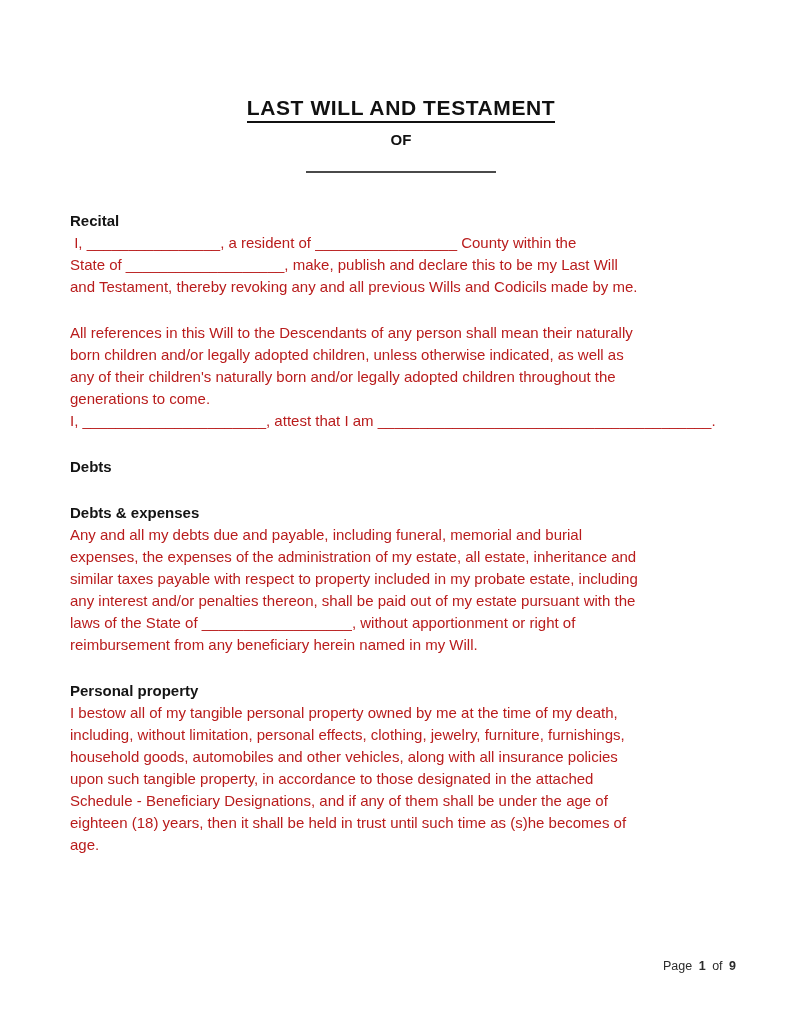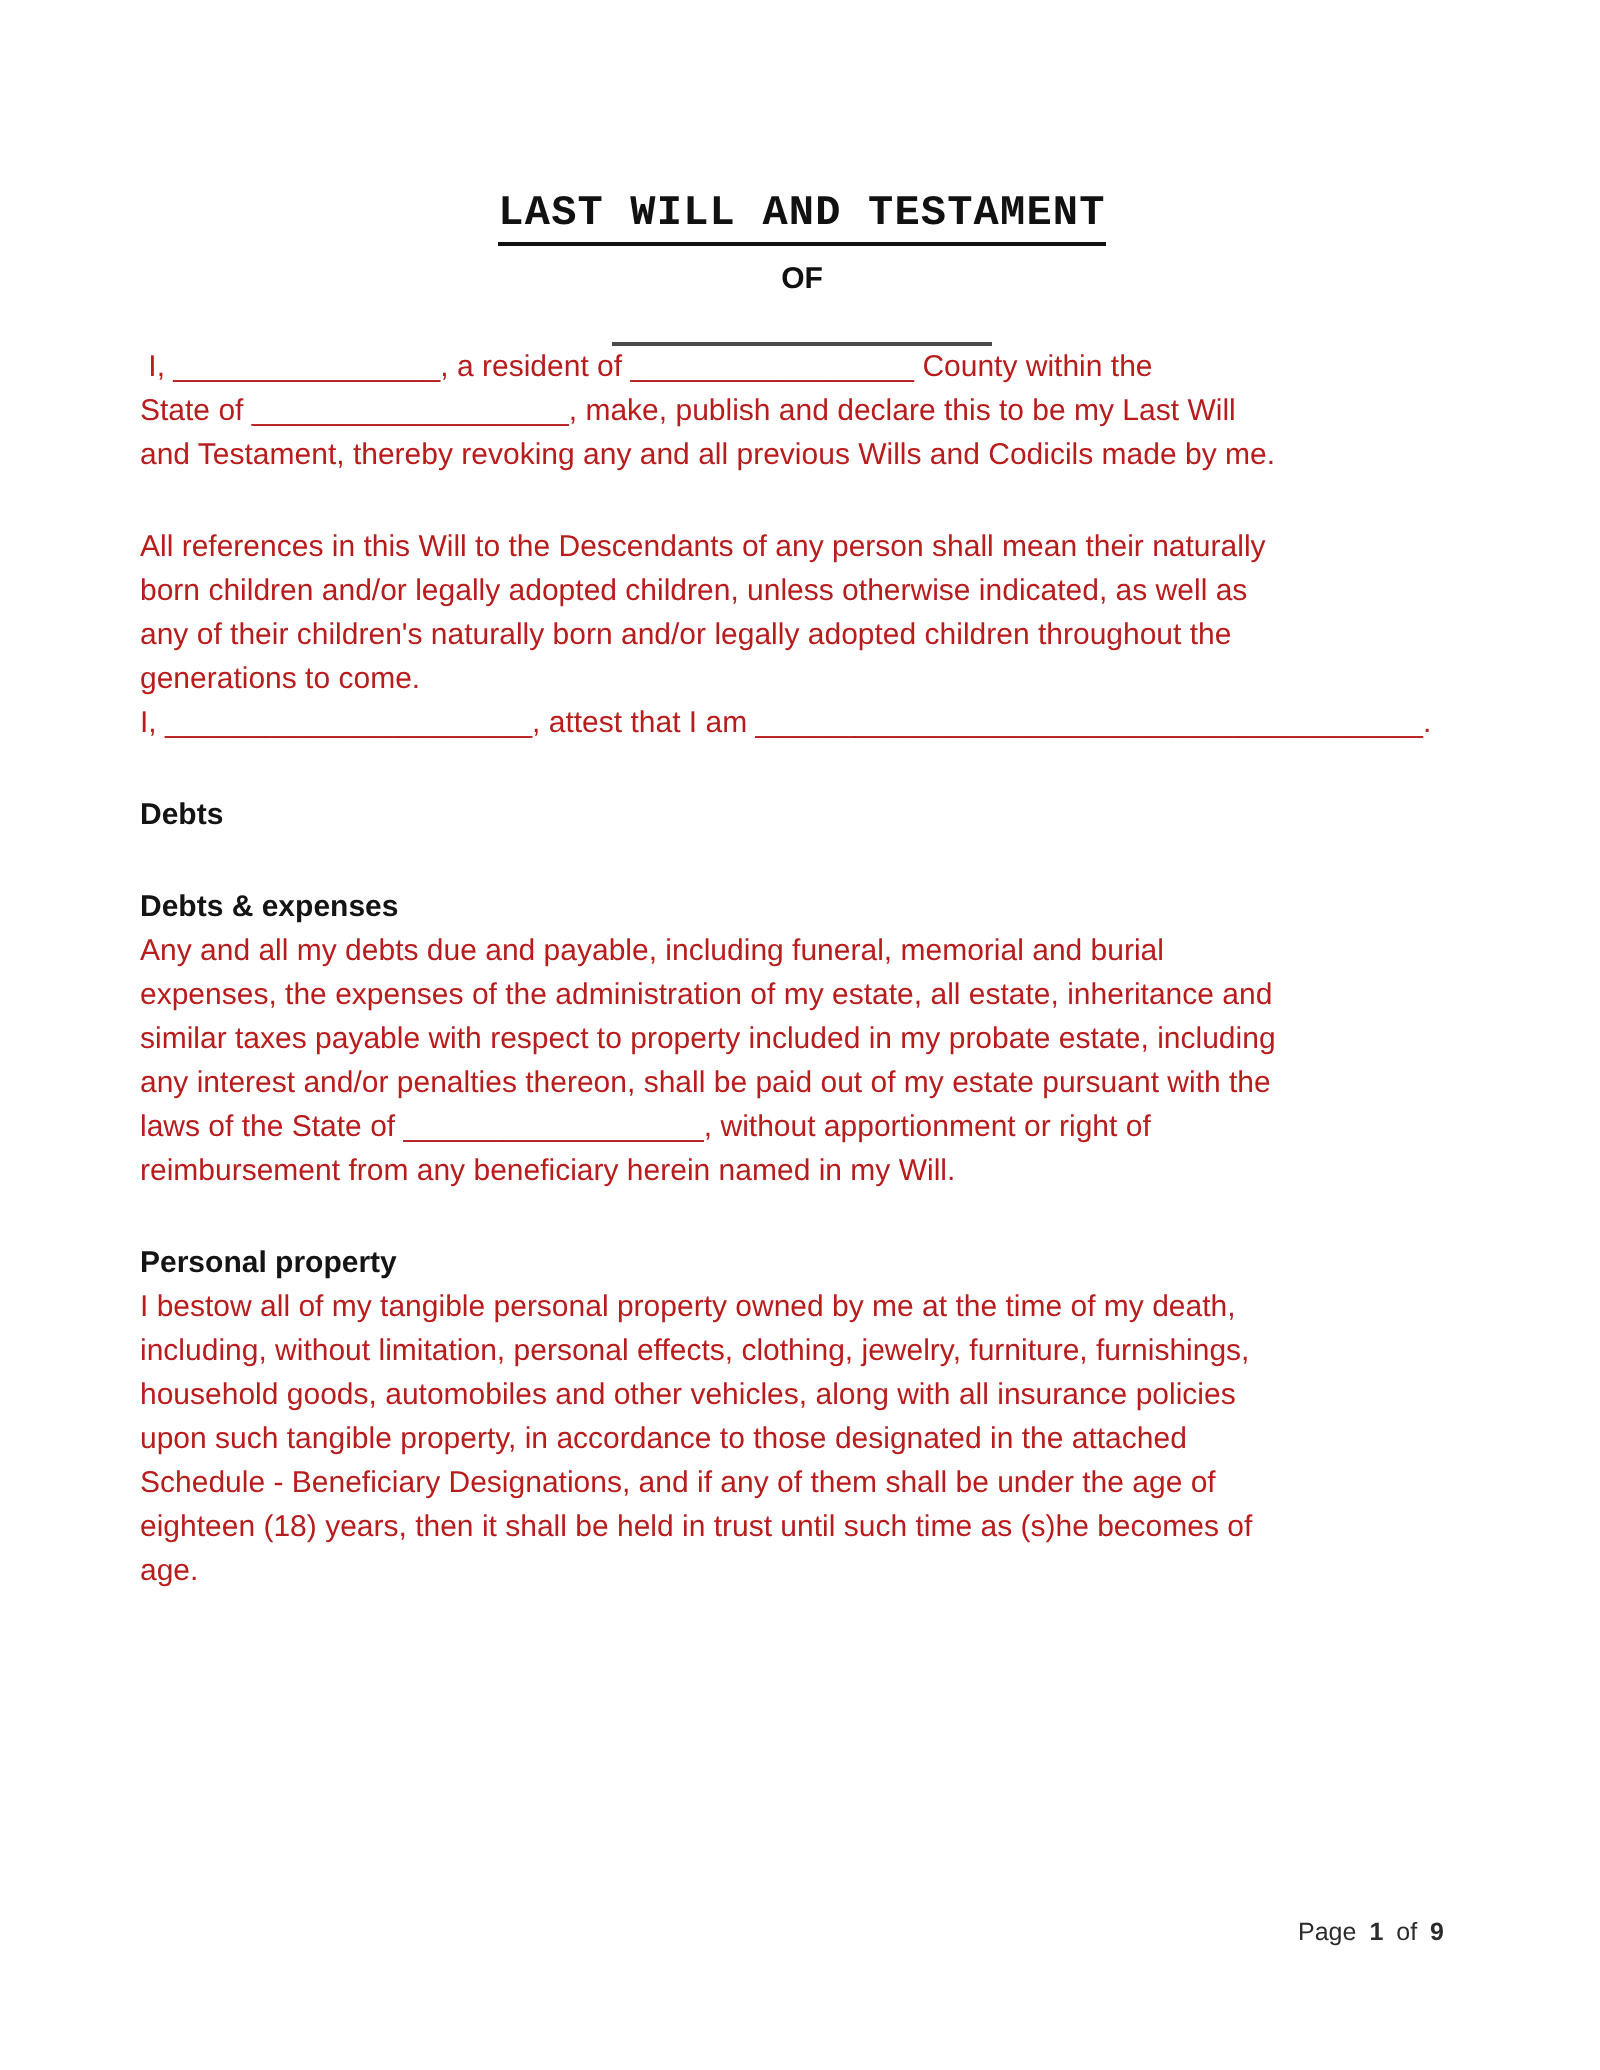--- a/index.html
+++ b/index.html
@@ -21,21 +21,20 @@
   .doc-title-wrap { text-align: center; }
   .doc-title {
     display: inline-block;
     font-size: 21px;
     font-weight: bold;
     letter-spacing: 0.6px;
     color: #111111;
     border-bottom: 2px solid #111111;
     padding-bottom: 1px;
     line-height: 24px;
-    font-family: Liberation Mono, monospace;
   }
   .doc-of {
     text-align: center;
     font-size: 15px;
     font-weight: bold;
     color: #111111;
     margin-top: 7px;
     line-height: 20px;
   }
   .name-blank-line {
@@ -56,21 +55,21 @@
     font-size: 15px;
     line-height: 22px;
     color: #b91c1c;
     white-space: pre-wrap;
     margin: 0;
   }
   .para.standalone { margin-top: 24px; }
   .footer {
     position: absolute;
     top: 958px;
-    right: 78px;
+    right: 64px;
     font-size: 12.5px;
     color: #2b2b2b;
     line-height: 16px;
   }
   .footer .w { font-weight: normal; }
   .footer .b { font-weight: bold; }
   .footer span { margin-right: 3px; }
   .footer span:last-child { margin-right: 0; }
 </style>
 </head>
@@ -78,20 +77,21 @@
 
 <div class="page">
   <div class="content">
 
     <div class="doc-title-wrap">
       <span class="doc-title">LAST WILL AND TESTAMENT</span>
     </div>
     <div class="doc-of">OF</div>
     <div class="name-blank-line"></div>
 
+    <div class="section-heading first">Recital</div>
     <p class="para"> I, ________________, a resident of _________________ County within the
 State of ___________________, make, publish and declare this to be my Last Will
 and Testament, thereby revoking any and all previous Wills and Codicils made by me.</p>
 
     <p class="para standalone">All references in this Will to the Descendants of any person shall mean their naturally
 born children and/or legally adopted children, unless otherwise indicated, as well as
 any of their children's naturally born and/or legally adopted children throughout the
 generations to come.</p>
 
     <p class="para">I, ______________________, attest that I am ________________________________________.</p>

